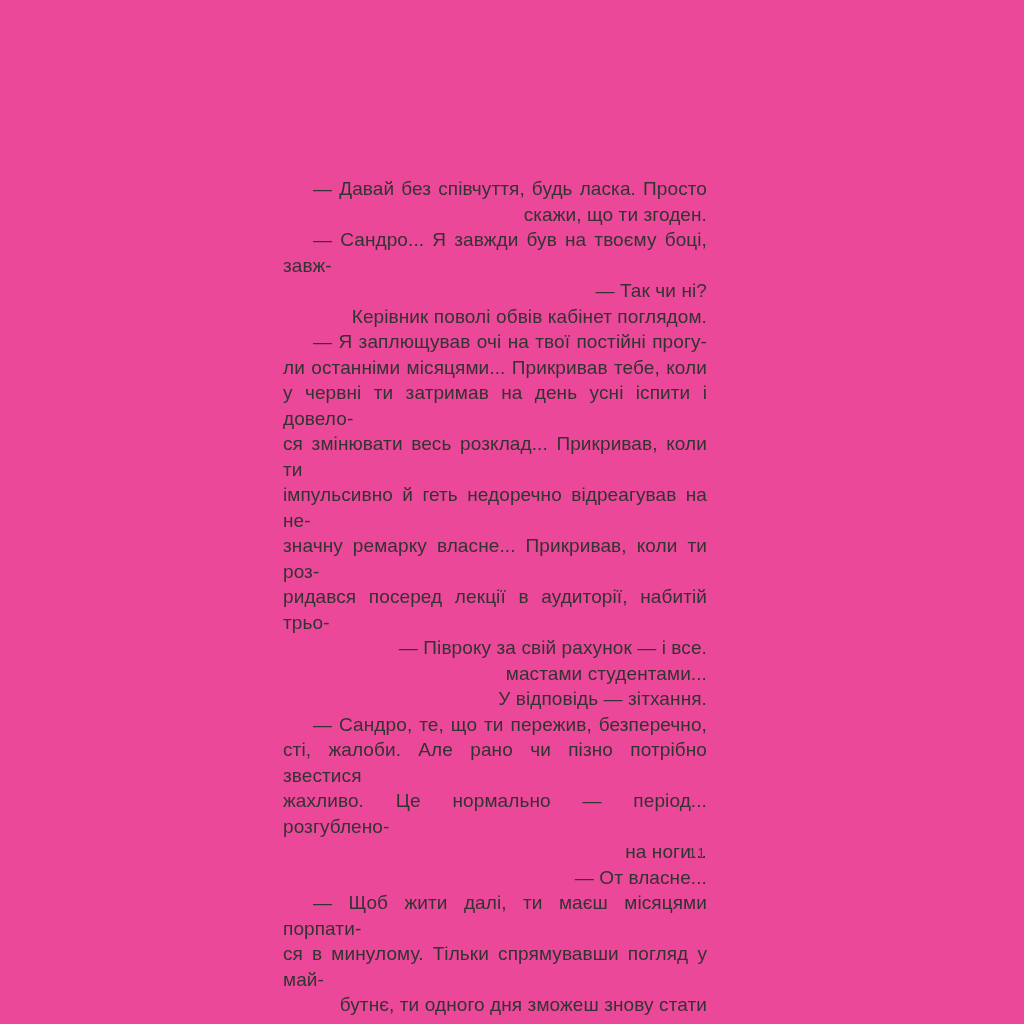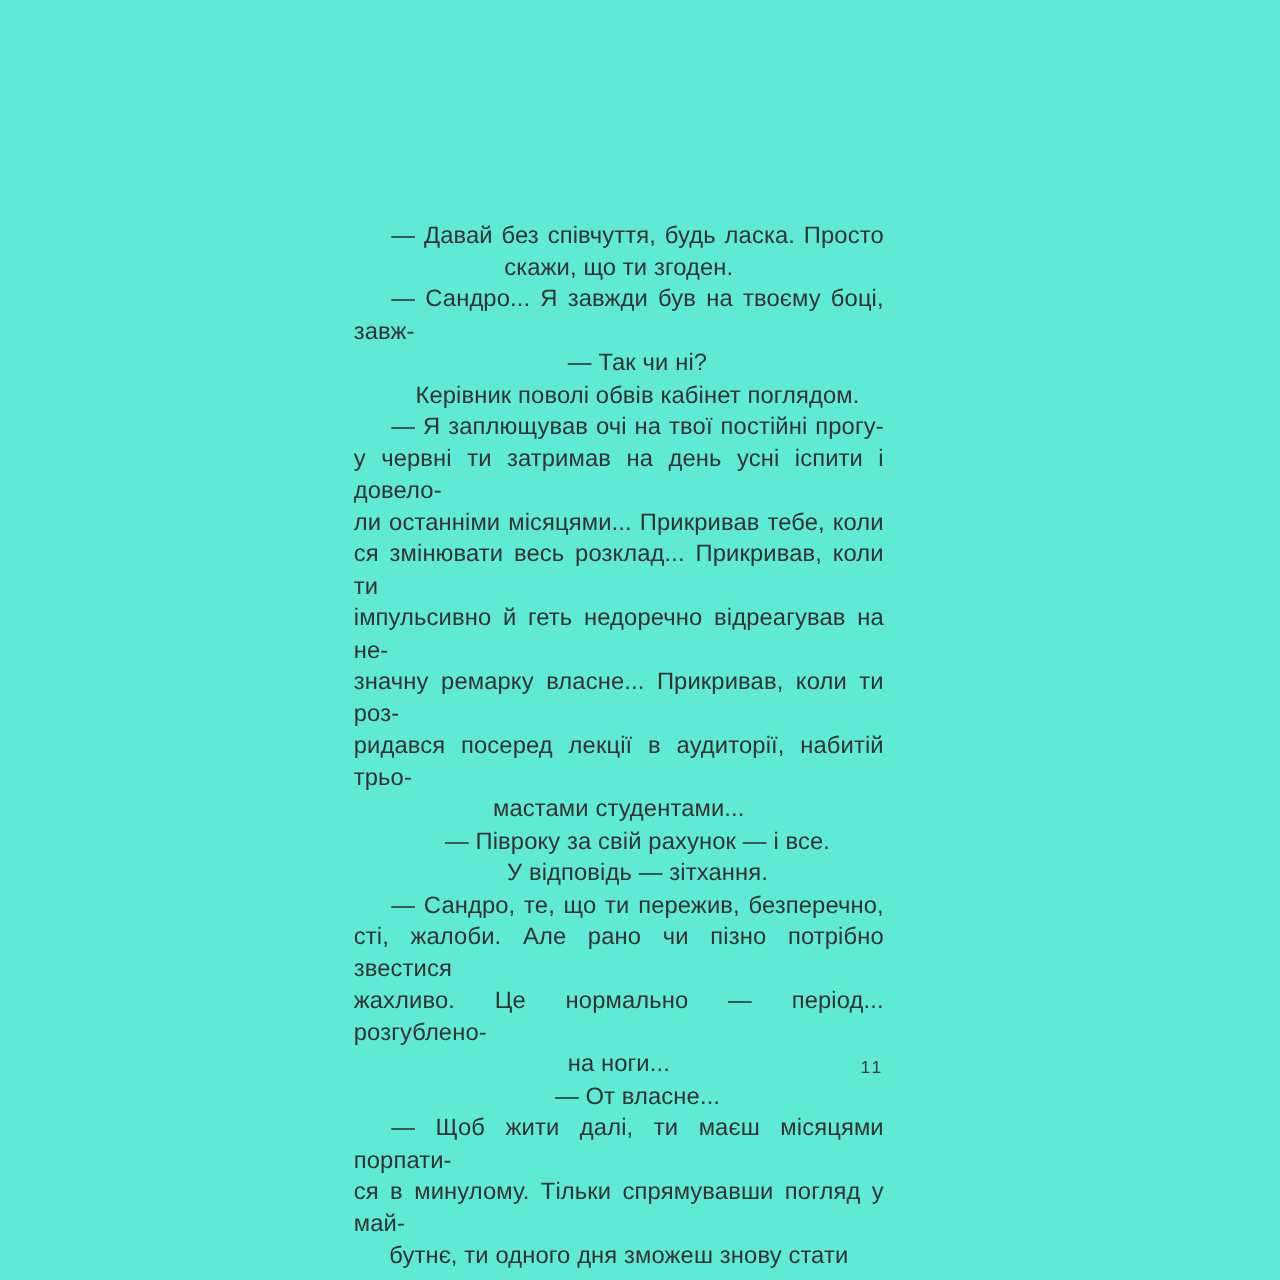--- a/index.html
+++ b/index.html
@@ -4,36 +4,36 @@
 <style>
   html, body {
     margin: 0;
     padding: 0;
     background: #ffffff;
   }
   .page {
     position: relative;
     width: 1024px;
     height: 1024px;
-    background: #5eead4;
+    background: #ec4899;
     font-family: "Liberation Sans", sans-serif;
     color: #333333;
     overflow: hidden;
   }
   .text-block {
     position: absolute;
     left: 283px;
     top: 176px;
     width: 424px;
     font-size: 19px;
     line-height: 25.5px;
     letter-spacing: 0.1px;
   }
   .line {
-    text-align: center;
+    text-align: right;
   }
   .line.justify {
     text-align: justify;
     text-align-last: justify;
   }
   .line.indent {
     text-indent: 30px;
   }
   .page-number {
     position: absolute;
@@ -50,28 +50,28 @@
 <body>
 
 <div class="page">
   <div class="text-block" id="text-block">
       <div class="line justify indent">— Давай без співчуття, будь ласка. Просто</div>
       <div class="line">скажи, що ти згоден.</div>
       <div class="line justify indent">— Сандро... Я завжди був на твоєму боці, завж-</div>
       <div class="line indent">— Так чи ні?</div>
       <div class="line indent">Керівник поволі обвів кабінет поглядом.</div>
       <div class="line justify indent">— Я заплющував очі на твої постійні прогу-</div>
+      <div class="line justify">ли останніми місяцями... Прикривав тебе, коли</div>
       <div class="line justify">у червні ти затримав на день усні іспити і довело-</div>
-      <div class="line justify">ли останніми місяцями... Прикривав тебе, коли</div>
       <div class="line justify">ся змінювати весь розклад... Прикривав, коли ти</div>
       <div class="line justify">імпульсивно й геть недоречно відреагував на не-</div>
       <div class="line justify">значну ремарку власне... Прикривав, коли ти роз-</div>
       <div class="line justify">ридався посеред лекції в аудиторії, набитій трьо-</div>
+      <div class="line indent">— Півроку за свій рахунок — і все.</div>
       <div class="line">мастами студентами...</div>
-      <div class="line indent">— Півроку за свій рахунок — і все.</div>
       <div class="line indent">У відповідь — зітхання.</div>
       <div class="line justify indent">— Сандро, те, що ти пережив, безперечно,</div>
       <div class="line justify">сті, жалоби. Але рано чи пізно потрібно звестися</div>
       <div class="line justify">жахливо. Це нормально — період... розгублено-</div>
       <div class="line">на ноги...</div>
       <div class="line indent">— От власне...</div>
       <div class="line justify indent">— Щоб жити далі, ти маєш місяцями порпати-</div>
       <div class="line justify">ся в минулому. Тільки спрямувавши погляд у май-</div>
       <div class="line">бутнє, ти одного дня зможеш знову стати щасливим.</div>
     </div>

